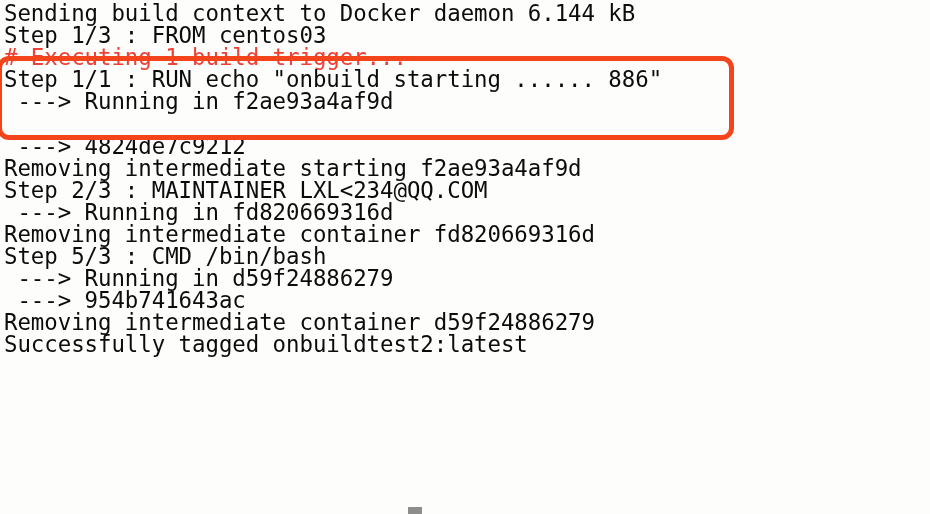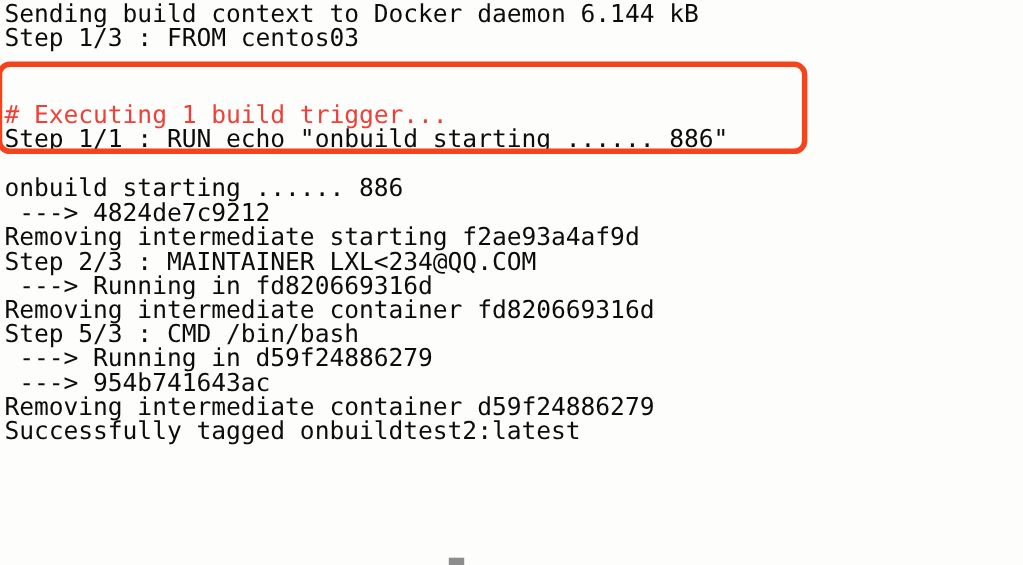--- a/index.html
+++ b/index.html
@@ -45,21 +45,20 @@
     font-family: "DejaVu Sans Mono", "Liberation Mono", monospace;
     -webkit-font-smoothing: antialiased;
   }
 
   .log-line.blank {
     color: transparent;
   }
 
   .log-line.red {
     color: #ee4036;
-    margin-top: 48px;
   }
 
   
   #annotation-box {
     position: absolute;
     left: -3px;
     top: 56px;
     width: 737px;
     height: 84px;
     border: 5px solid #f4441c;
@@ -81,22 +80,22 @@
 </style>
 </head>
 <body>
 
 <div id="terminal">
   <ul class="log-lines" id="log-lines">
       <li class="log-line">Sending build context to Docker daemon 6.144 kB</li>
       <li class="log-line">Step 1/3 : FROM centos03</li>
       <li class="log-line red"># Executing 1 build trigger...</li>
       <li class="log-line">Step 1/1 : RUN echo "onbuild starting ...... 886"</li>
+      <li class="log-line"> ---&gt; Running in f2ae93a4af9d</li>
       <li class="log-line blank"></li>
-      <li class="log-line">onbuild starting ...... 886</li>
       <li class="log-line"> ---&gt; 4824de7c9212</li>
       <li class="log-line">Removing intermediate starting f2ae93a4af9d</li>
       <li class="log-line">Step 2/3 : MAINTAINER LXL&lt;234@QQ.COM</li>
       <li class="log-line"> ---&gt; Running in fd820669316d</li>
       <li class="log-line">Removing intermediate container fd820669316d</li>
       <li class="log-line">Step 5/3 : CMD /bin/bash</li>
       <li class="log-line"> ---&gt; Running in d59f24886279</li>
       <li class="log-line"> ---&gt; 954b741643ac</li>
       <li class="log-line">Removing intermediate container d59f24886279</li>
       <li class="log-line">Successfully tagged onbuildtest2:latest</li>

